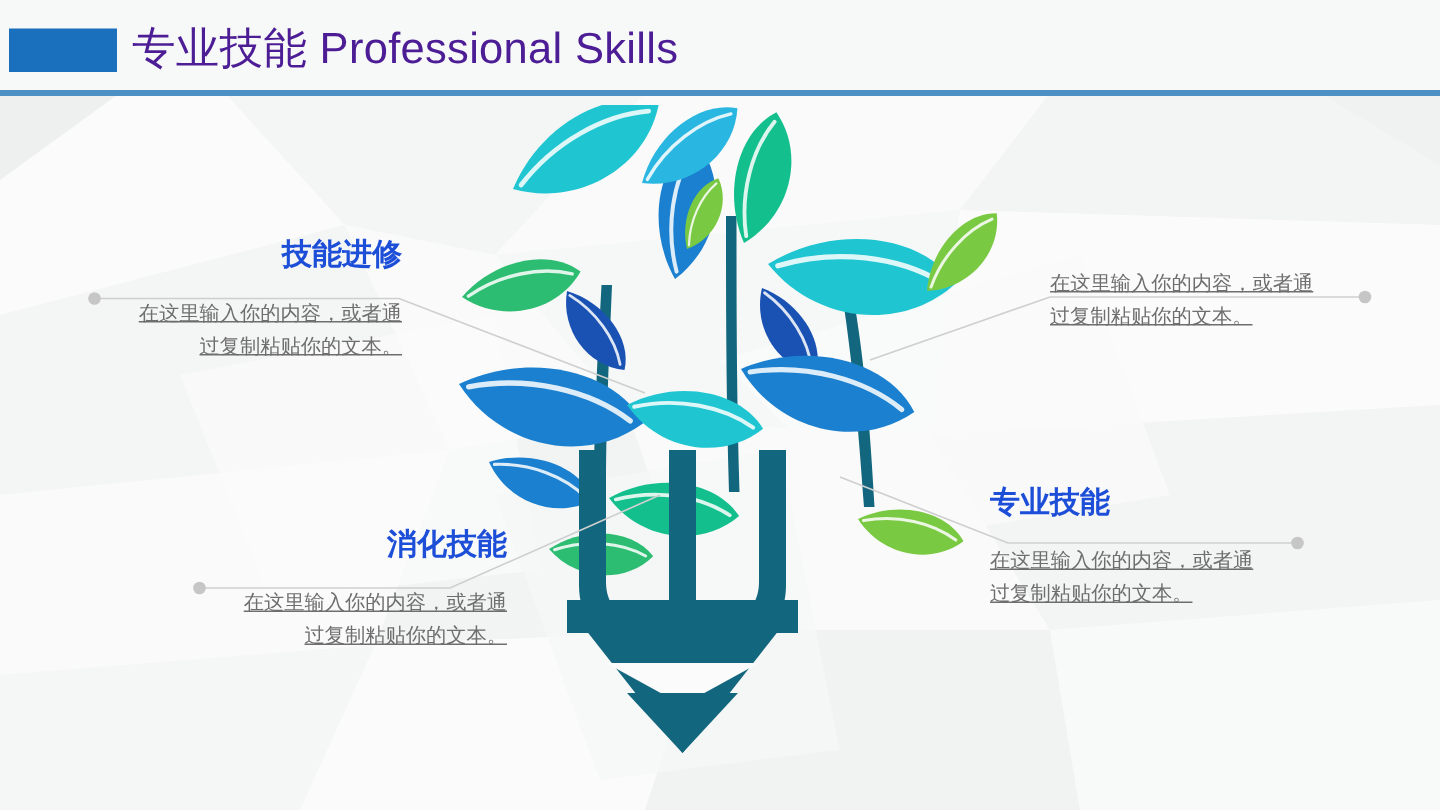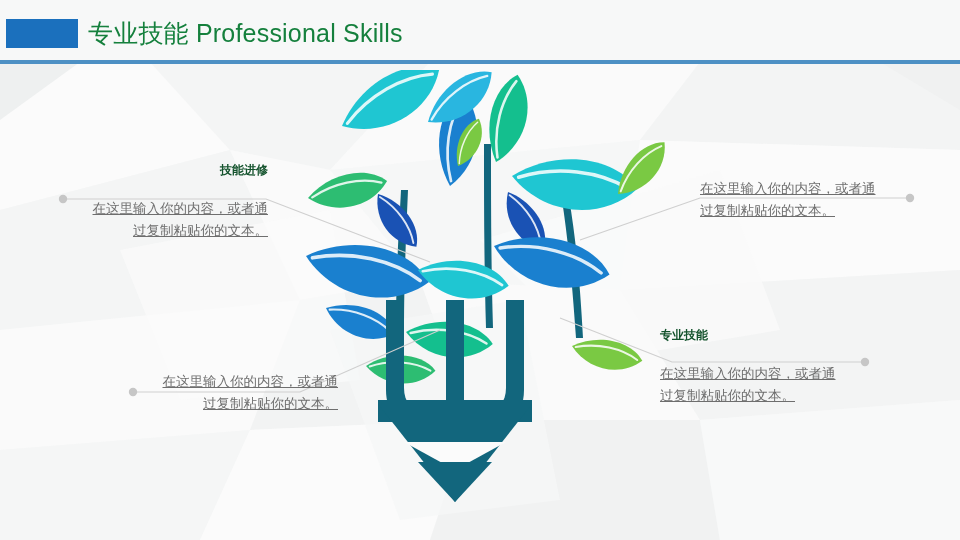--- a/index.html
+++ b/index.html
@@ -40,46 +40,46 @@
     top: 19px;
     width: 72px;
     height: 29px;
     background: #1b70bd;
     z-index: 6;
   }
   .header-title {
     position: absolute;
     left: 88px;
     top: 16px;
-    font-size: 25px;
+    font-size: 29px;
     line-height: 34px;
     letter-spacing: 0.2px;
-    color: #15803d;
+    color: #4c1d95;
     white-space: nowrap;
     z-index: 6;
   }
   .header-rule {
     position: absolute;
     left: 0;
     top: 60px;
     width: 960px;
     height: 4px;
     background: #4d90c4;
     z-index: 6;
   }
 
   
   .callout {
     position: absolute;
     z-index: 8;
   }
   .callout .c-title {
-    font-size: 12px;
+    font-size: 20px;
     font-weight: bold;
-    color: #14532d;
+    color: #1d4ed8;
     line-height: 20px;
     white-space: nowrap;
   }
   .callout .c-body {
     font-size: 13.5px;
     color: #6e6e6e;
     line-height: 22px;
     white-space: pre-line;
     text-decoration: underline;
   }
@@ -293,20 +293,21 @@
   </svg>
 
   <div class="callout left" id="callout-1">
     <div class="c-title">技能进修</div>
     <div class="gap"></div>
     <div class="c-body">在这里输入你的内容，或者通
 过复制粘贴你的文本。</div>
   </div>
 
   <div class="callout left" id="callout-2">
+    <div class="c-title">消化技能</div>
     <div class="gap"></div>
     <div class="c-body">在这里输入你的内容，或者通
 过复制粘贴你的文本。</div>
   </div>
 
   <div class="callout right" id="callout-3">
     <div class="gap"></div>
     <div class="c-body">在这里输入你的内容，或者通
 过复制粘贴你的文本。</div>
   </div>

